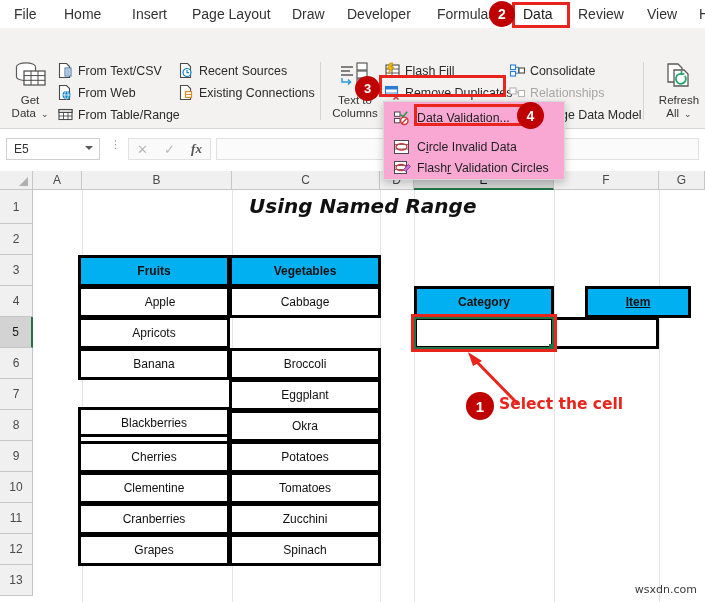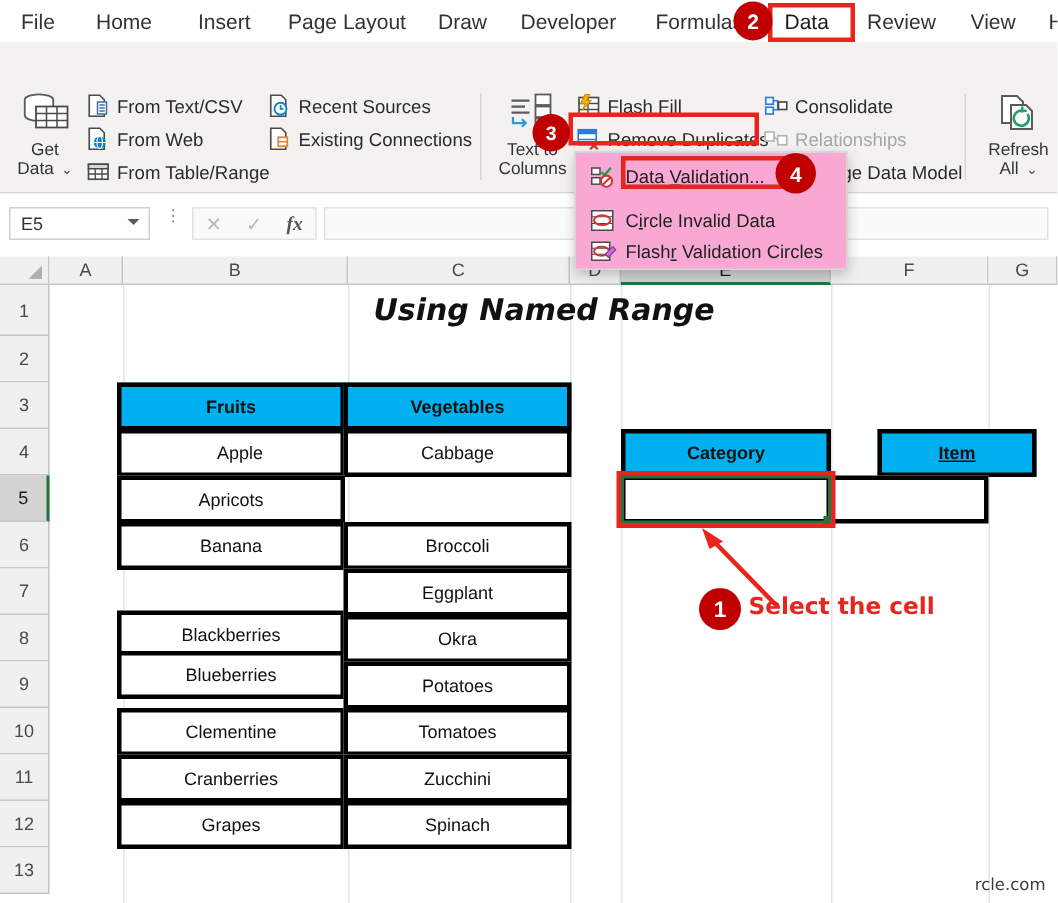--- a/index.html
+++ b/index.html
@@ -411,20 +411,21 @@
 
   <div class="tcell" style="left:78px;  top:115px; width:152px; height:32px;padding-left:12px;">Apple</div>
   <div class="tcell" style="left:229px; top:115px; width:152px; height:32px;">Cabbage</div>
   <div class="tcell" style="left:78px;  top:146px; width:152px; height:32px;">Apricots</div>
   <div class="tcell" style="left:78px;  top:177px; width:152px; height:32px;">Banana</div>
   <div class="tcell" style="left:229px; top:177px; width:152px; height:32px;">Broccoli</div>
   <div class="tcell" style="left:78px;  top:208px; width:152px; height:32px;margin-top:28px;">Blackberries</div>
   <div class="tcell" style="left:229px; top:208px; width:152px; height:32px;">Eggplant</div>
   <div class="tcell" style="left:78px;  top:239px; width:152px; height:32px;margin-top:24px;">Blueberries</div>
   <div class="tcell" style="left:229px; top:239px; width:152px; height:32px;">Okra</div>
+  <div class="tcell" style="left:78px;  top:270px; width:152px; height:32px;">Cherries</div>
   <div class="tcell" style="left:229px; top:270px; width:152px; height:32px;">Potatoes</div>
   <div class="tcell" style="left:78px;  top:301px; width:152px; height:32px;">Clementine</div>
   <div class="tcell" style="left:229px; top:301px; width:152px; height:32px;">Tomatoes</div>
   <div class="tcell" style="left:78px;  top:332px; width:152px; height:32px;">Cranberries</div>
   <div class="tcell" style="left:229px; top:332px; width:152px; height:32px;">Zucchini</div>
   <div class="tcell" style="left:78px;  top:363px; width:152px; height:32px;">Grapes</div>
   <div class="tcell" style="left:229px; top:363px; width:152px; height:32px;">Spinach</div>
 
   <div class="tcell head" style="left:414px; top:115px; width:140px; height:32px;">Category</div>
   <div class="tcell head" style="left:585px; top:115px; width:106px; height:32px;text-decoration:underline;">Item</div>
@@ -486,13 +487,13 @@
 
 <div class="redbox" style="left:512px; top:2px; width:58px; height:26px; z-index:50;"></div>
 <div class="redbox" style="left:379px; top:75px; width:127px; height:22px; z-index:50;"></div>
 <div class="redbox" style="left:414px; top:104px; width:116px; height:22px; z-index:50;"></div>
 
 <div class="badge" style="left:489px; top:1px; width:26px; height:26px; font-size:14px; z-index:60;">2</div>
 <div class="badge" style="left:355px; top:76px; width:25px; height:25px; font-size:13px; z-index:60;">3</div>
 <div class="badge" style="left:517px; top:102px; width:27px; height:27px; font-size:14px; z-index:60;">4</div>
 <div class="badge" style="left:466px; top:392px; width:28px; height:28px; font-size:15px; z-index:60;">1</div>
 
-<div class="watermark">rcle.com</div>
+<div class="watermark">wsxdn.com</div>
 
 </body></html>

